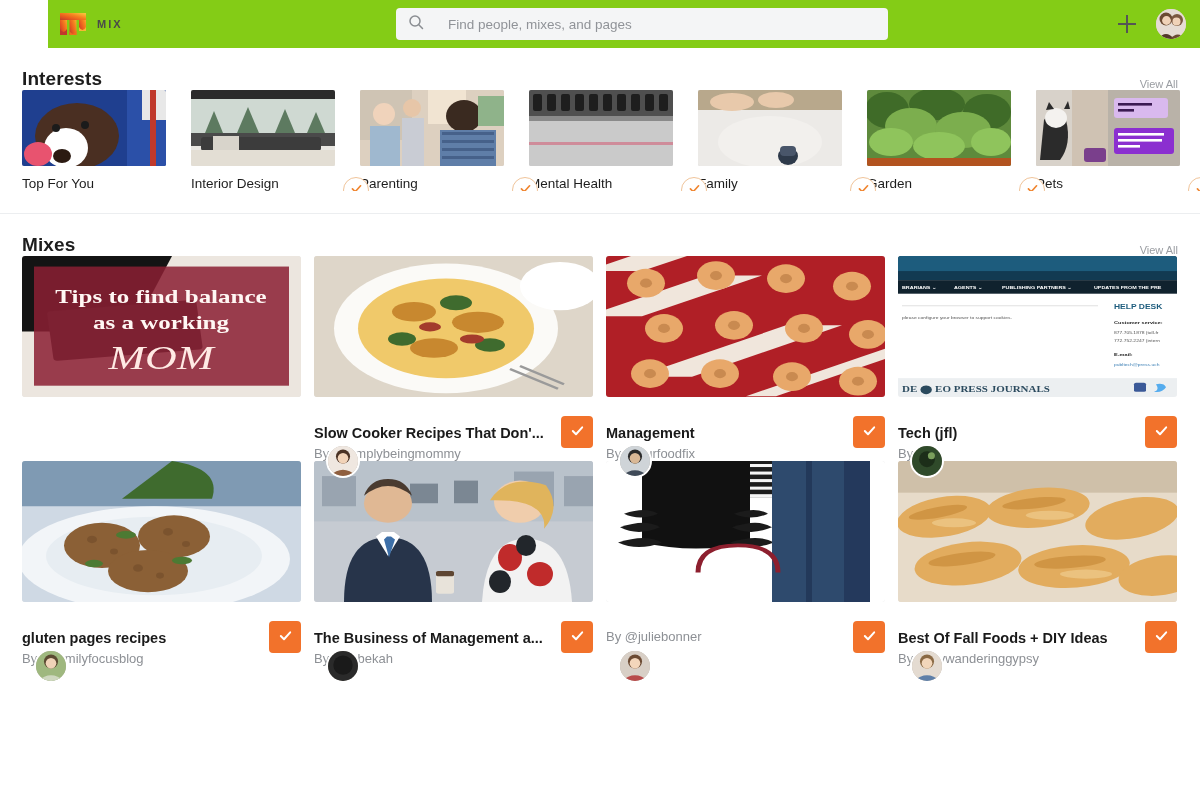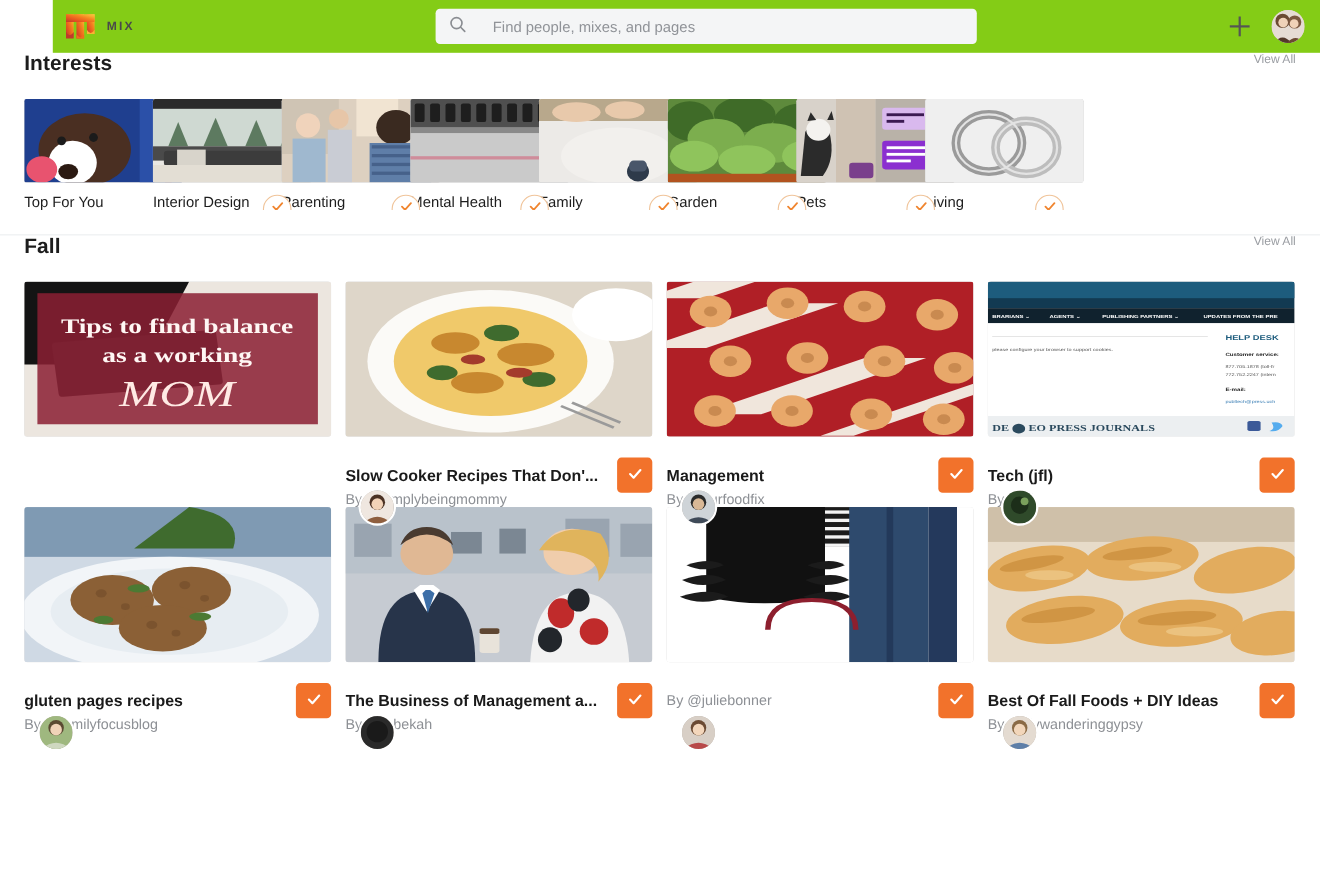--- a/index.html
+++ b/index.html
@@ -56,38 +56,38 @@
   .plus-btn:before { left: 10px; top: 2px; width: 1.6px; height: 18px; }
   .plus-btn:after  { top: 10px; left: 2px; height: 1.6px; width: 18px; }
   .avatar-top {
     width: 30px; height: 30px; border-radius: 50%;
     overflow: hidden; cursor: pointer; flex: 0 0 auto;
     background: #d8c9bd;
   }
 
   
   .section-head {
-    display: flex; align-items: flex-start;
+    display: flex; align-items: flex-end;
     padding: 0 22px;
     height: 42px;
   }
   .section-title { font-size: 19px; font-weight: bold; color: #1d1d1d; letter-spacing: .1px; }
   .view-all {
     margin-left: auto; font-size: 11px; color: #9a9da2; cursor: pointer;
   }
   .divider { height: 1px; background: #eceef0; margin: 0; }
 
   
   .interests-row {
     display: flex; gap: 0;
     padding: 0 22px;
     overflow: hidden;
   }
   .interest-card {
-    width: 116px; margin-right: 1px;
+    width: 168px; margin-right: 1px;
     position: relative; cursor: pointer;
     flex: 0 0 auto;
   }
   .interest-thumb {
     width: 144px; height: 76px;
     border-radius: 2px;
     overflow: hidden; position: relative;
     background: #cfcfcf;
   }
   .interest-thumb svg { display:block; width:100%; height:100%; }
@@ -406,21 +406,21 @@
             <polyline points="3,8.5 6.4,12 13,4.6"></polyline>
           </svg></span>
       </div>
       <div class="interest-label">Living</div>
     </div>
   </div>
 
 <div class="divider" style="margin-top:22px"></div>
 
 <div class="section-head">
-  <div class="section-title">Fall</div>
+  <div class="section-title">Mixes</div>
   <div class="view-all">View All</div>
 </div>
 
 <div class="mixes-grid" id="mixes-grid">
     <div class="mix-card no-avatar">
       <div class="mix-thumb">
         <svg viewBox="0 0 279 187" preserveAspectRatio="none">
       <rect width="279" height="187" fill="#ece6df"></rect>
       <path d="M0 0 h150 l-40 100 h-110z" fill="#141414"></path>
       <rect x="28" y="66" width="150" height="66" rx="4" fill="#2c2c2c" transform="rotate(-6 100 100)"></rect>

